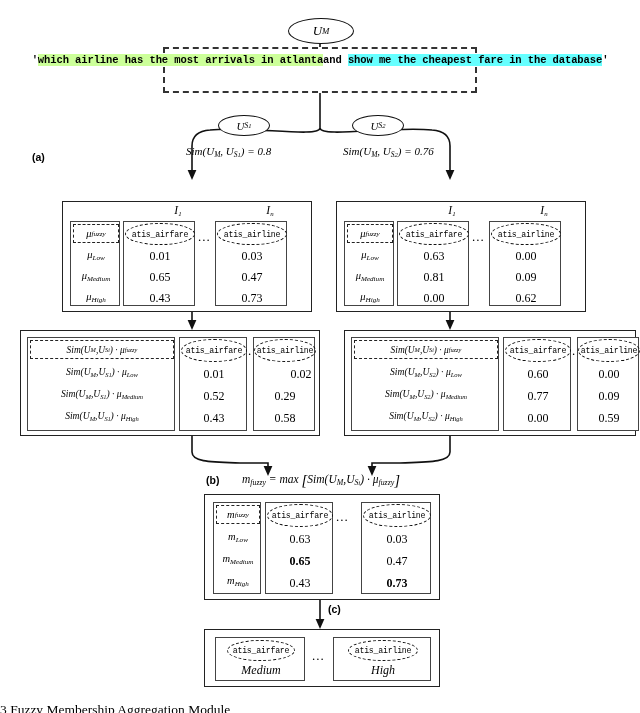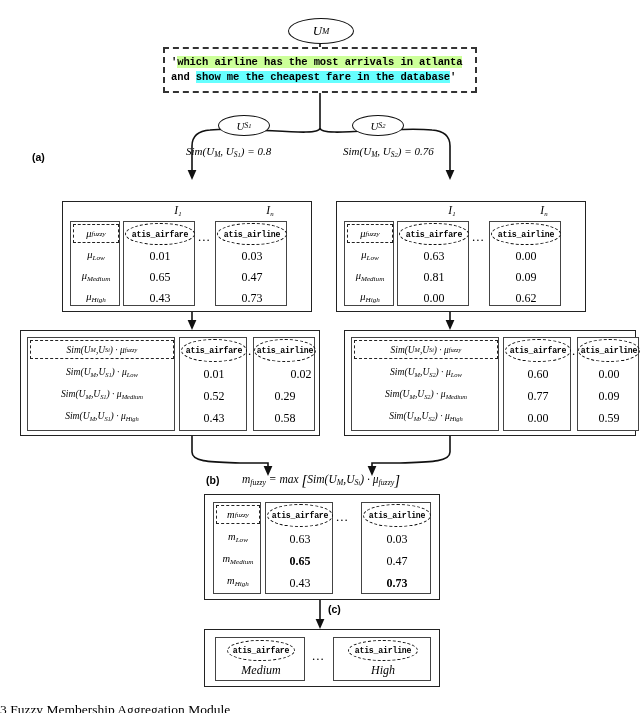--- a/index.html
+++ b/index.html
@@ -40,21 +40,21 @@
   .val{font-size:12px;text-align:center;font-family:"Liberation Serif",serif;}
   .val.b{font-weight:bold;}
 
   .dots{font-size:13px;letter-spacing:1px;}
 
   
   .attr-ell{position:relative;display:flex;align-items:center;justify-content:center;}
   .attr-ell .oval{position:absolute;left:0;top:0;right:0;bottom:0;
       border:1.6px dashed #111;border-radius:50%;}
   .attr-ell .txt{position:relative;font-family:"Liberation Mono","DejaVu Sans Mono",monospace;
-      font-weight:bold;font-size:8.2px;letter-spacing:-0.2px;white-space:nowrap;}
+      font-weight:normal;font-size:8.2px;letter-spacing:-0.2px;white-space:nowrap;}
 
   .tag{font-weight:bold;font-size:10.5px;font-family:"Liberation Sans",sans-serif;}
   .formula{font-size:11px;font-style:italic;white-space:nowrap;}
   .caption{font-size:13.5px;}
   .res{font-size:12px;font-style:italic;text-align:center;}
 </style>
 </head>
 <body>
 
 <div class="fig">
@@ -90,21 +90,21 @@
       <path d="M372,476 l-4.4,-10 h8.8 z"></path>
       <path d="M320,629 l-4.4,-10 h8.8 z"></path>
     </g>
   </svg>
 
   <div class="abs ellipse-node" style="left:288px;top:18px;width:64px;height:24px;font-size:13px;">
     <span>U</span>
       <span class="sub">M</span>
   </div>
 
-  <div class="abs query-box mono" style="left:163px;top:47px;width:314px;height:46px;display:flex;flex-direction:column;justify-content:center;">
+  <div class="abs query-box mono" style="left:163px;top:47px;width:314px;height:46px;display:flex;flex-direction:row;justify-content:center;">
     <div style="white-space:nowrap;">
       <span>'</span><span class="hl-green">which airline has the most arrivals in atlanta</span>
     </div>
     <div style="white-space:nowrap;">
       <span> and </span><span class="hl-cyan">show me the cheapest fare in the database</span><span>'</span>
     </div>
   </div>
 
   <div class="abs tag" style="left:32px;top:151px;">(a)</div>
 

